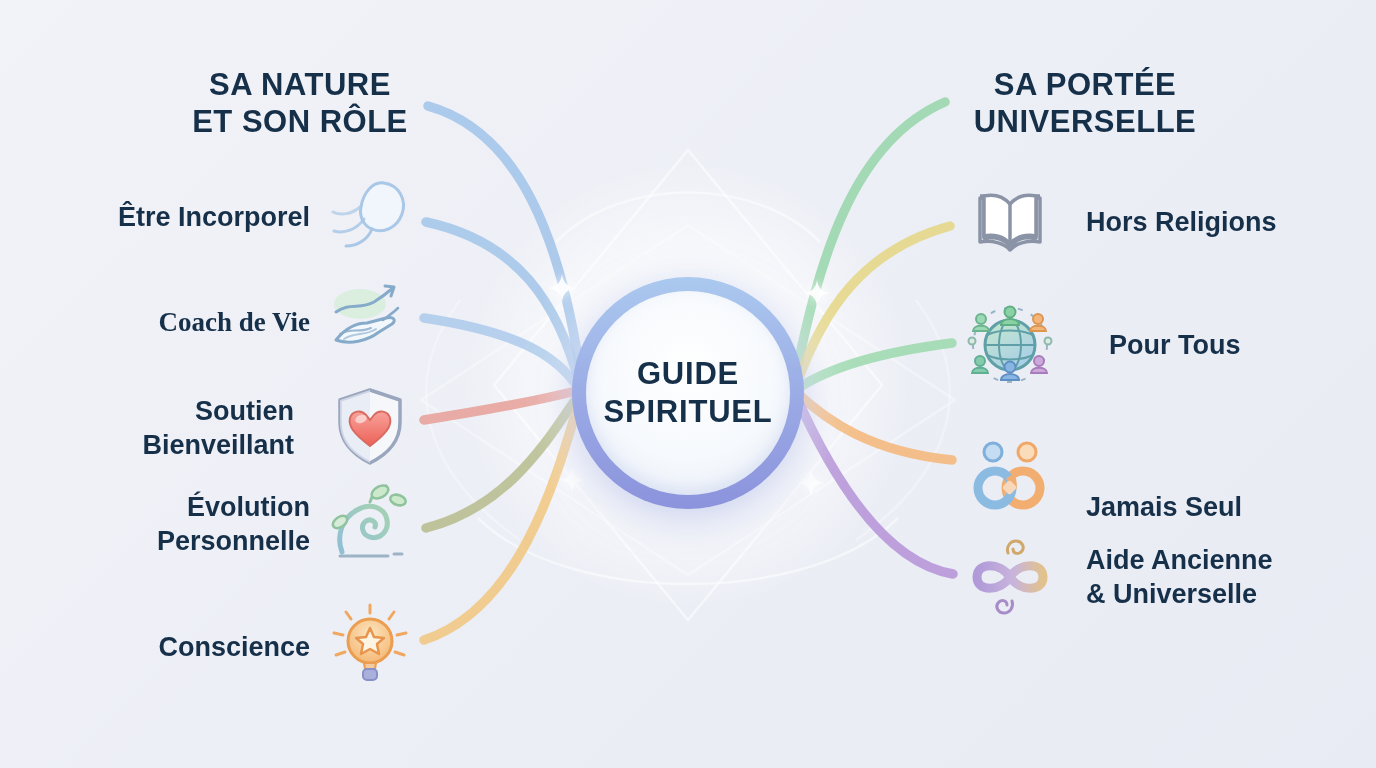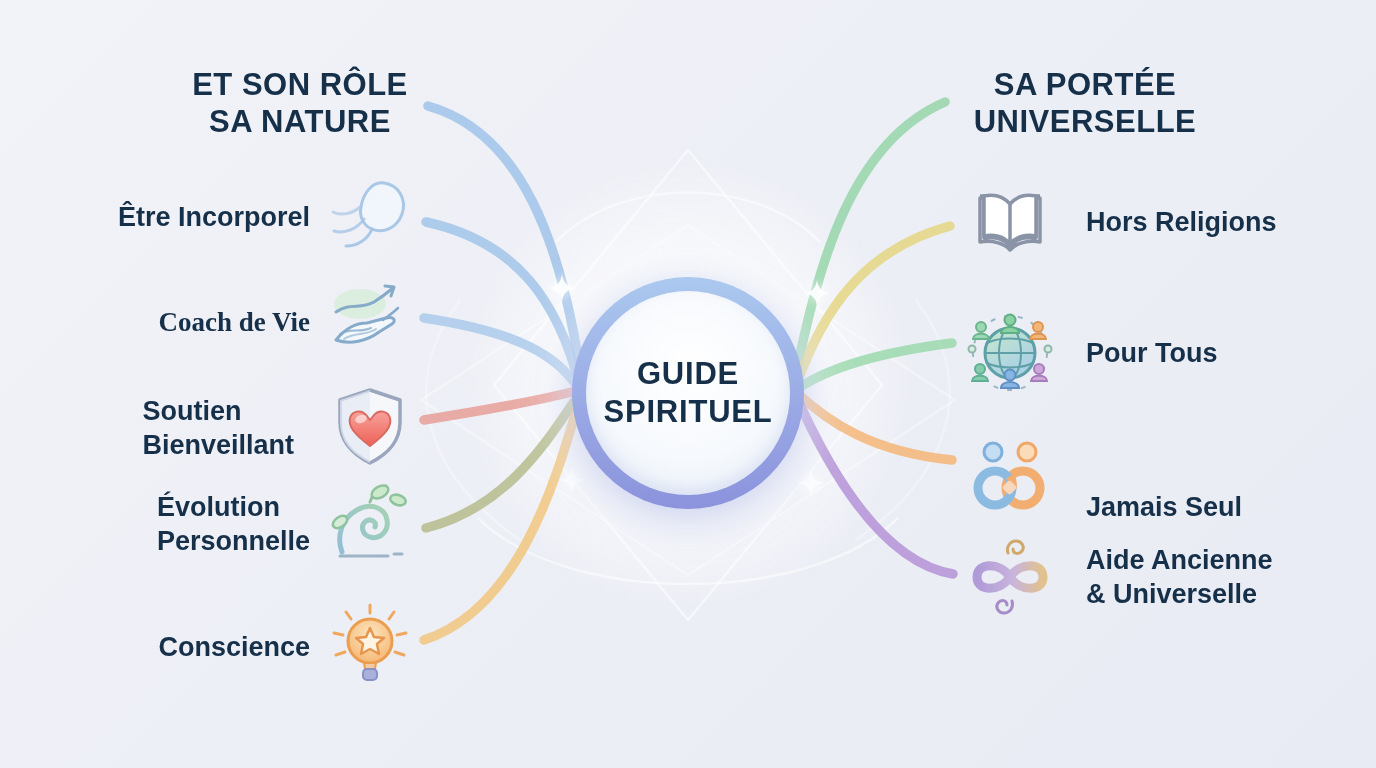--- a/index.html
+++ b/index.html
@@ -26,21 +26,21 @@
   
   .branch-heading{position:absolute;width:400px;text-align:center;color:#16304a;
     font-size:31px;font-weight:800;letter-spacing:.5px;line-height:37px;}
   .heading-left{left:100px;top:66px;}
   .heading-right{left:885px;top:66px;}
   
   .item{position:absolute;display:flex;align-items:center;color:#16304a;}
   .item-label{font-size:27px;font-weight:600;line-height:34px;color:#16304a;}
   .item-label span{display:block;}
   .left-item{flex-direction:row;right:962px;}
-  .left-item .item-label{margin-right:16px;white-space:nowrap;}
+  .left-item .item-label{text-align:right;margin-right:16px;white-space:nowrap;}
   .right-item{flex-direction:row;left:966px;}
   .right-item .item-label{text-align:left;margin-left:32px;white-space:nowrap;}
   .icon{width:88px;height:88px;flex:0 0 88px;display:flex;align-items:center;justify-content:center;}
   .icon svg{display:block;}
 </style>
 </head>
 <body>
 
 <div class="canvas">
 
@@ -85,22 +85,22 @@
     </svg>
 
   <div class="center-node">
     <div class="center-inner">
       <div class="center-title">GUIDE</div>
       <div class="center-title">SPIRITUEL</div>
     </div>
   </div>
 
   <div class="branch-heading heading-left">
+    <div>SA NATURE</div>
     <div>ET SON RÔLE</div>
-    <div>SA NATURE</div>
   </div>
   <div class="branch-heading heading-right">
     <div>SA PORTÉE</div>
     <div>UNIVERSELLE</div>
   </div>
 
   <div class="item left-item" style="top:173px;">
     <div class="item-label">
         <span>Être Incorporel</span>
       </div>
@@ -221,21 +221,21 @@
           <path d="M44 26 C37 18 27 16 18 18 V58 C27 56 38 58 44 66 C50 58 61 56 70 58 V18 C61 16 51 18 44 26 Z" fill="#ffffff"></path>
           <path d="M44 26 V66" fill="none"></path>
         </g>
       </svg>
     </span>
     <div class="item-label">
         <span>Hors Religions</span>
       </div>
   </div>
 
-  <div class="item right-item" style="top:309px;">
+  <div class="item right-item" style="top:301px;gap:23px;">
     <span class="icon">
       <svg width="88" height="88" viewBox="0 0 88 88">
         <defs>
           <linearGradient id="globeGrad" x1="0" y1="0" x2="0.6" y2="1">
             <stop offset="0" stop-color="#c6e9c9"></stop>
               <stop offset="1" stop-color="#a9cfe8"></stop>
           </linearGradient>
         </defs>
         <circle cx="44" cy="44" r="37" fill="none" stroke="#9ab6c6" stroke-width="2" stroke-dasharray="5 9"></circle>
         <circle cx="44" cy="44" r="25" fill="url(#globeGrad)" stroke="#5fa0a8" stroke-width="3"></circle>

